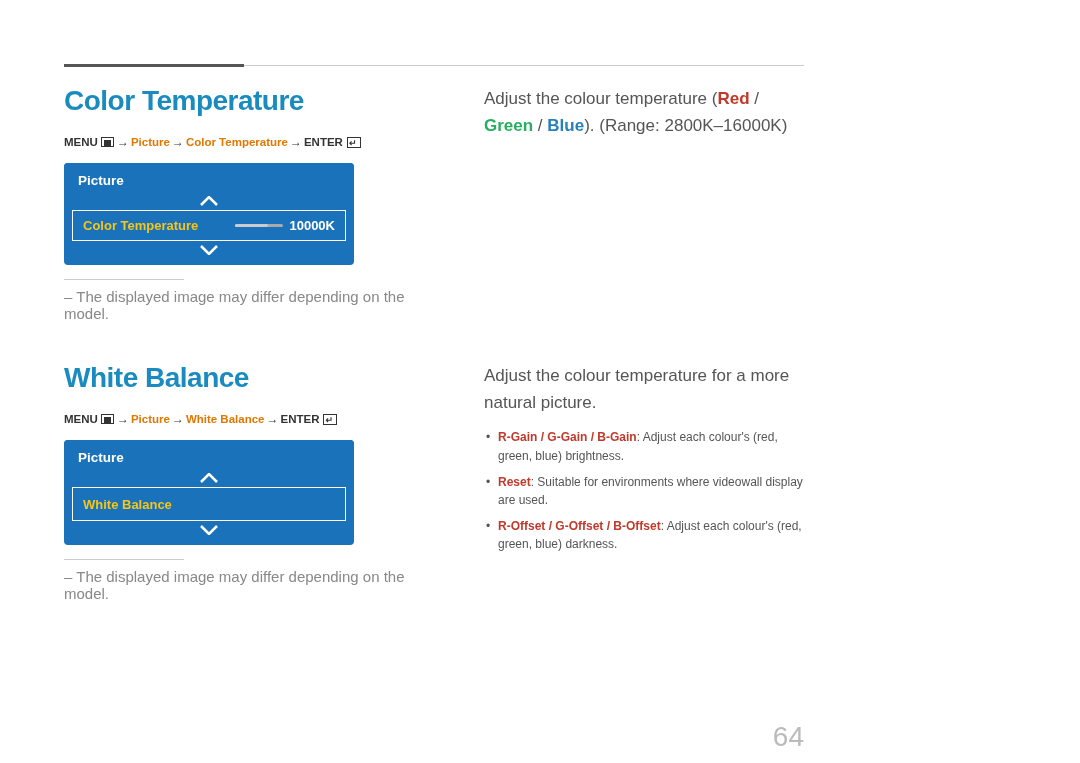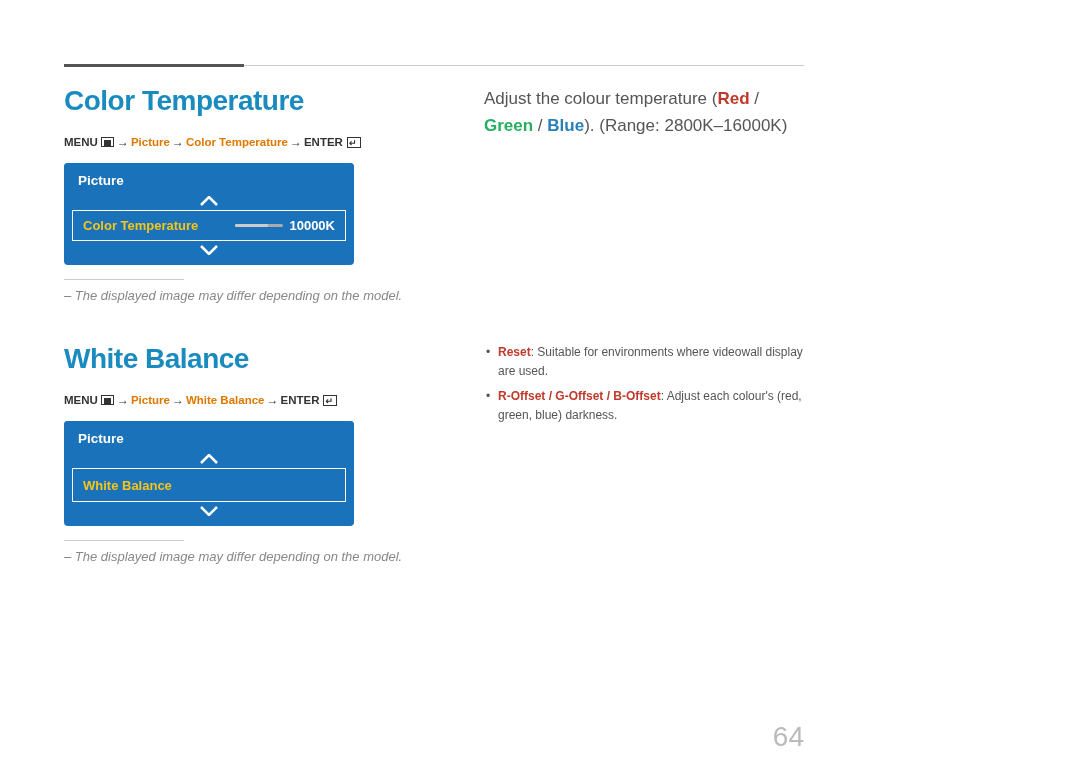--- a/index.html
+++ b/index.html
@@ -224,23 +224,22 @@
 
     
     .section-divider {
       width: 120px;
       height: 1px;
       background: #ccc;
       margin: 14px 0 8px 0;
     }
 
     .section-note {
-      font-size: 13px;
+      font-size: 15px;
       color: #888;
-      font-style: italic;
     }
 
     
     .desc-main {
       font-size: 17px;
       color: #555;
       margin-bottom: 12px;
       line-height: 1.6;
     }
 
@@ -374,21 +373,25 @@
               <polyline points="1,1 9,9 17,1"></polyline>
             </svg>
         </div>
       </div>
 
       <div class="section-divider"></div>
       <div class="section-note">– The displayed image may differ depending on the model.</div>
     </div>
 
     <div class="section-right">
+      <p class="desc-main">Adjust the colour temperature for a more natural picture.</p>
       <ul class="desc-list">
+        <li>
+          <span class="term">R-Gain / G-Gain / B-Gain</span><span>: Adjust each colour's (red, green, blue) brightness.</span>
+        </li>
         <li>
           <span class="term">Reset</span><span>: Suitable for environments where videowall display are used.</span>
         </li>
         <li>
           <span class="term">R-Offset / G-Offset / B-Offset</span><span>: Adjust each colour's (red, green, blue) darkness.</span>
         </li>
       </ul>
     </div>
   </div>
 

